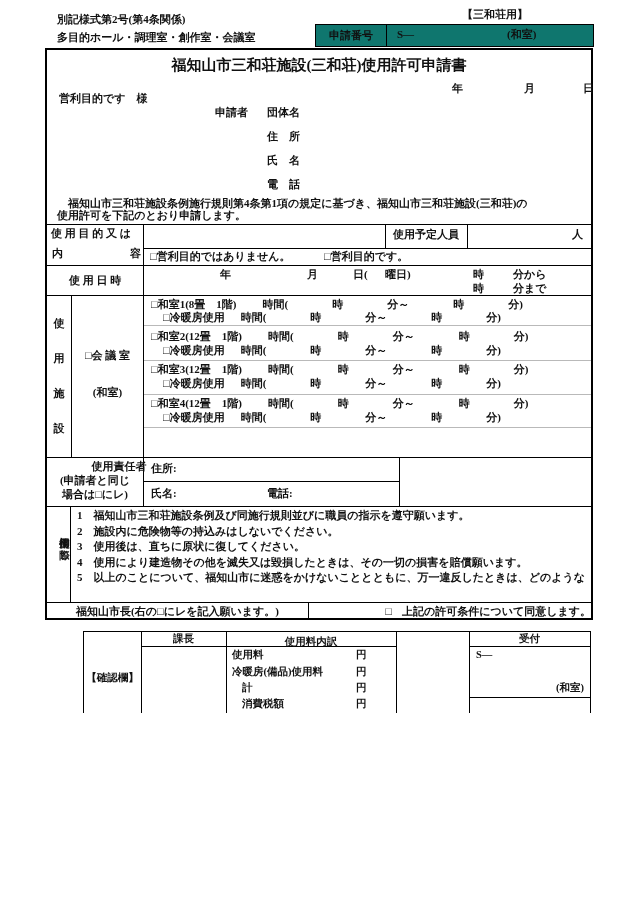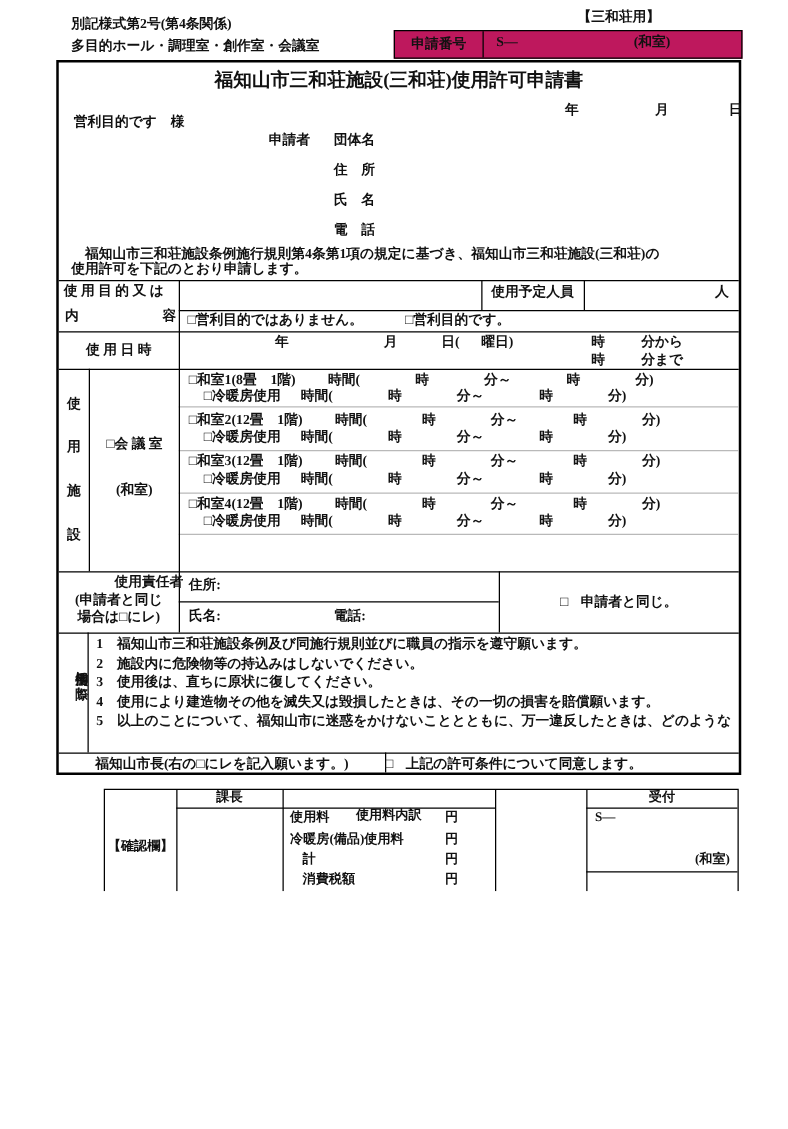--- a/index.html
+++ b/index.html
@@ -4,21 +4,21 @@
 <style>
   html,body{margin:0;padding:0;background:#fff;}
   #page{position:relative;width:630px;height:713px;background:#fff;overflow:hidden;
         font-family:"Liberation Serif","DejaVu Serif",serif;color:#111;font-size:11px;line-height:1.15;font-weight:bold;}
   .abs{position:absolute;}
   .c{text-align:center;}
   .hl{position:absolute;height:1px;background:#000;}
   .hl.light{background:#b9b9b9;}
   .vl{position:absolute;width:1px;background:#000;}
   .box{position:absolute;border:2px solid #000;background:#fff;}
-  .thinbox{position:absolute;border:1px solid #000;background:#be185d;}
+  .thinbox{position:absolute;border:1px solid #000;background:#0f766e;}
   .flexc{display:flex;align-items:center;justify-content:center;}
   .vert{writing-mode:vertical-rl;}
   .cb{display:inline-block;}
 </style>
 </head>
 <body>
 
 <div id="page">
 
   <div class="abs" style="left:57px;top:13px;">別記様式第2号(第4条関係)</div>
@@ -134,51 +134,48 @@
     <div class="abs" style="left:116px;top:361px;white-space:nowrap;">
       <span class="cb">□</span><span>冷暖房使用</span><span style="margin-left:16px;">時間(　　　　時　　　　分～　　　　時　　　　分)</span>
     </div>
 
     <div class="abs c" style="left:0;top:410px;width:96px;margin-left:24px;">使用責任者</div>
     <div class="abs c" style="left:0;top:424px;width:96px;">(申請者と同じ</div>
     <div class="abs c" style="left:0;top:438px;width:96px;">場合は□にレ)</div>
     <span class="abs" style="left:104px;top:412px;">住所:</span>
     <span class="abs" style="left:104px;top:437px;">氏名:</span>
     <span class="abs" style="left:220px;top:437px;">電話:</span>
-    <div class="abs" style="left:352px;top:426px;width:192px;text-align:center;">
-      <span class="cb" style="margin-right:10px;">□</span><span>申請者と同じ。</span>
-    </div>
 
     <div class="abs vert" style="left:1px;top:480px;width:22px;height:40px;font-size:10.5px;line-height:11px;">御使用に際し</div>
     <div class="abs" style="left:30px;top:459px;width:508px;">
       <div style="height:15.5px;">1　福知山市三和荘施設条例及び同施行規則並びに職員の指示を遵守願います。</div>
       <div style="height:15.5px;">2　施設内に危険物等の持込みはしないでください。</div>
       <div style="height:15.5px;">3　使用後は、直ちに原状に復してください。</div>
       <div style="height:15.5px;">4　使用により建造物その他を滅失又は毀損したときは、その一切の損害を賠償願います。</div>
       <div style="height:15.5px;">5　以上のことについて、福知山市に迷惑をかけないこととともに、万一違反したときは、どのような</div>
     </div>
 
     <div class="abs c" style="left:0;top:555px;width:261px;">福知山市長(右の□にレを記入願います。)</div>
-    <div class="abs" style="left:261px;top:555px;width:283px;text-align:left;">
+    <div class="abs" style="left:261px;top:555px;width:283px;text-align:right;">
       <span class="cb" style="margin-right:10px;">□</span><span>上記の許可条件について同意します。</span>
     </div>
   </div>
 
   <div class="box" style="left:83px;top:631px;width:506px;height:92px;border-width:1.5px;font-size:10.5px;">
     <div class="vl" style="left:57px;top:0;height:92px;"></div>
     <div class="vl" style="left:142px;top:0;height:92px;"></div>
     <div class="vl" style="left:312px;top:0;height:92px;"></div>
     <div class="vl" style="left:385px;top:0;height:92px;"></div>
     <div class="hl" style="left:57px;top:14px;width:255px;"></div>
     <div class="hl" style="left:385px;top:14px;width:121px;"></div>
     <div class="hl" style="left:385px;top:65px;width:121px;"></div>
 
     <div class="abs flexc" style="left:0;top:0;width:57px;height:92px;">【確認欄】</div>
     <div class="abs c" style="left:57px;top:1px;width:85px;">課長</div>
-    <div class="abs c" style="left:142px;top:15px;width:170px;">使用料内訳</div>
+    <div class="abs c" style="left:142px;top:4px;width:170px;">使用料内訳</div>
 
     <span class="abs" style="left:148px;top:17px;">使用料</span>
     <span class="abs" style="left:272px;top:17px;">円</span>
     <span class="abs" style="left:148px;top:34px;">冷暖房(備品)使用料</span>
     <span class="abs" style="left:272px;top:34px;">円</span>
     <span class="abs" style="left:158px;top:50px;">計</span>
     <span class="abs" style="left:272px;top:50px;">円</span>
     <span class="abs" style="left:158px;top:66px;">消費税額</span>
     <span class="abs" style="left:272px;top:66px;">円</span>
     <span class="abs" style="left:158px;top:82px;">合計</span>

